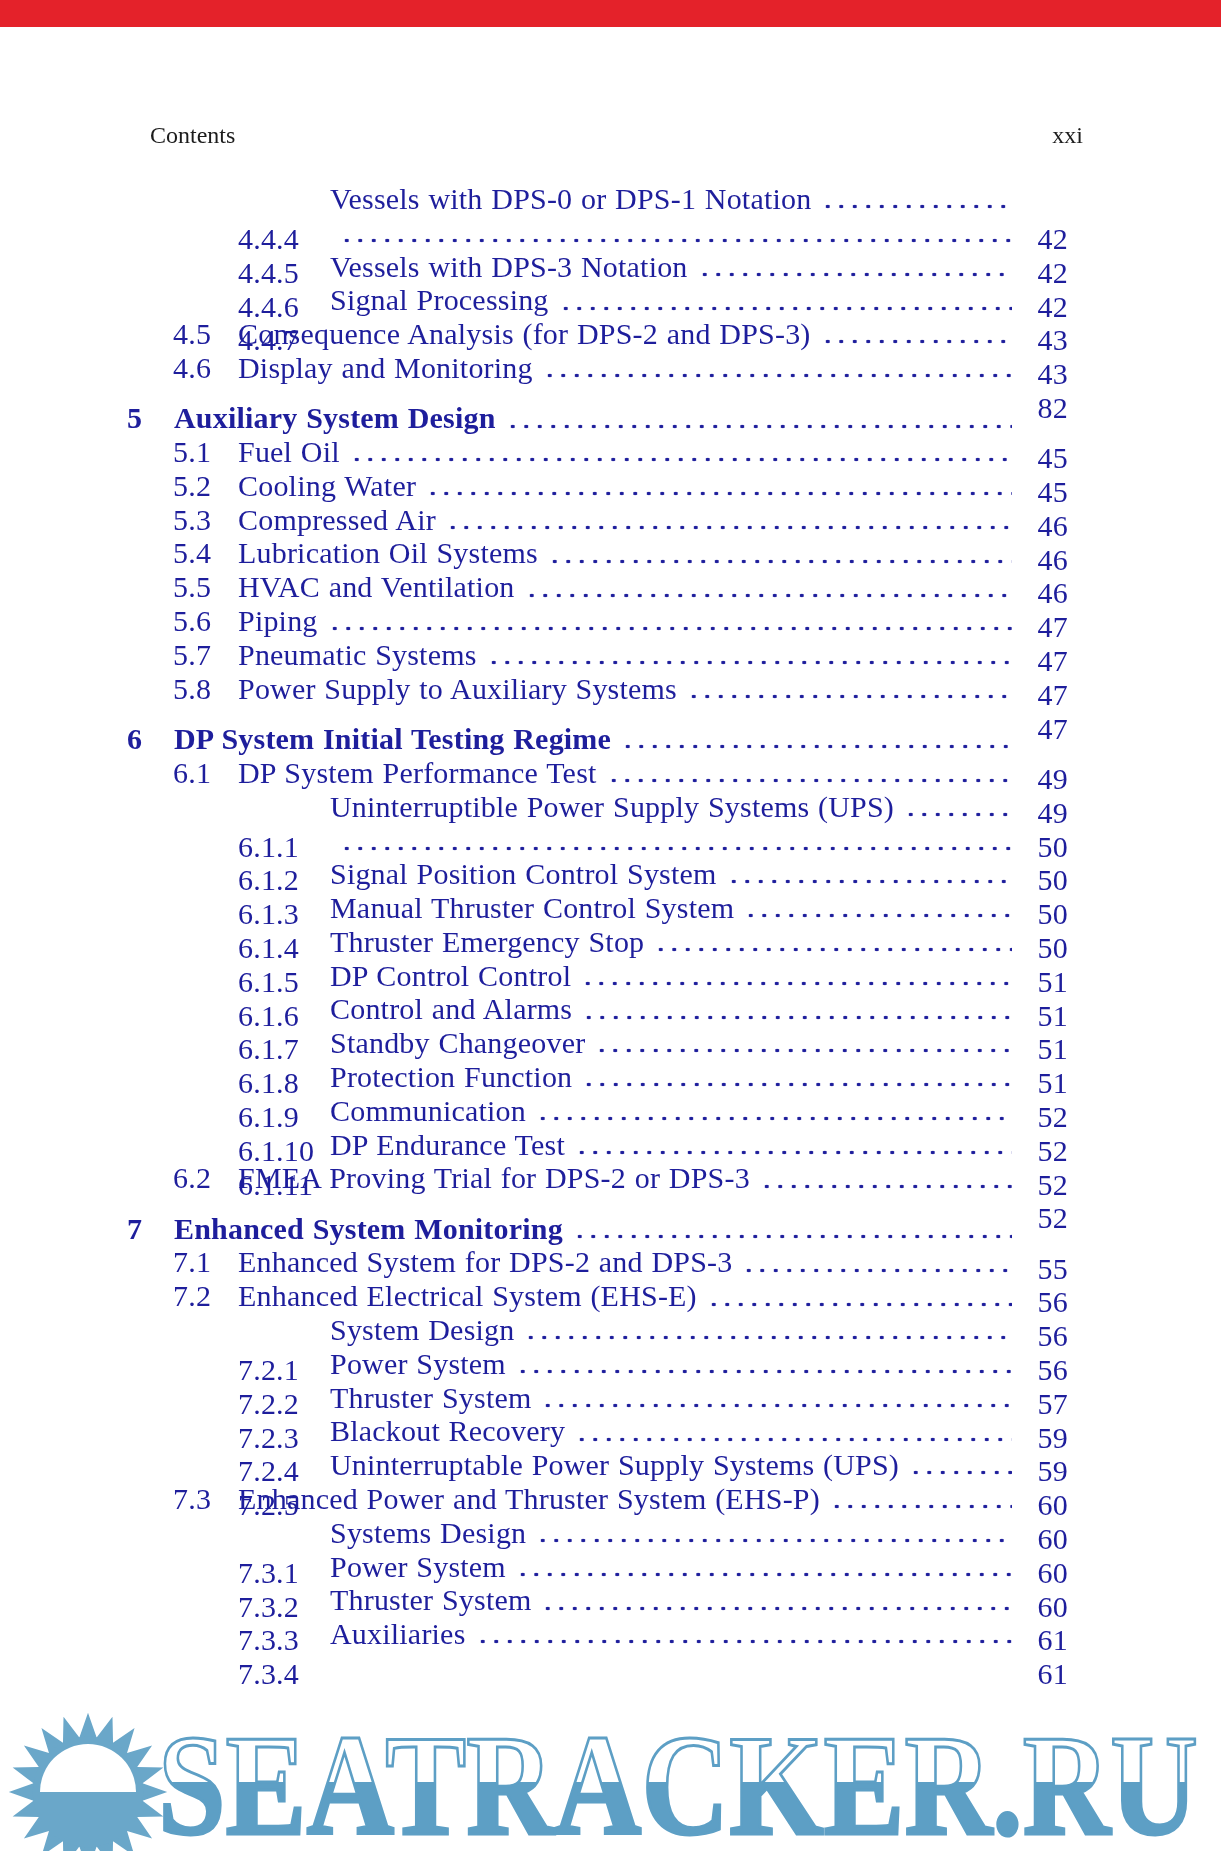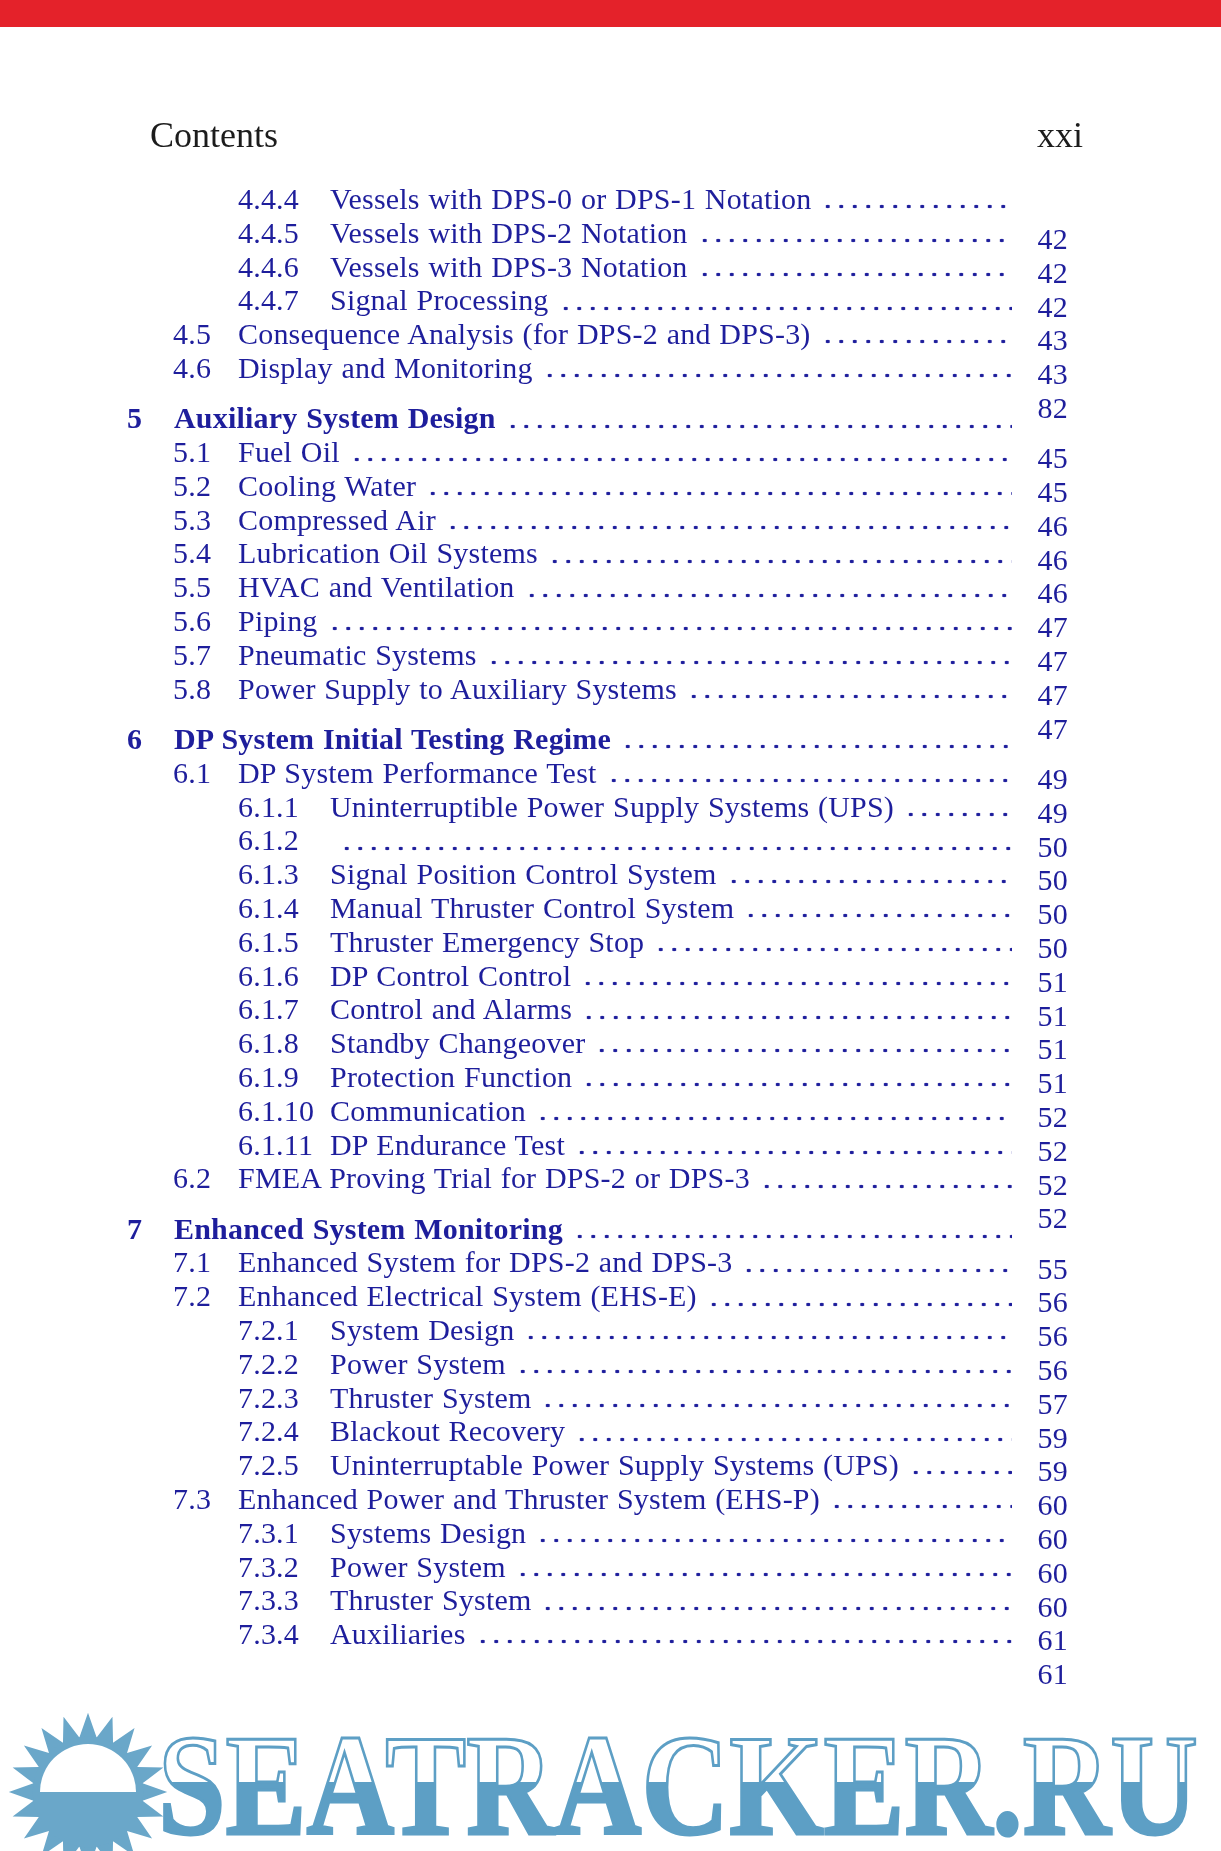--- a/index.html
+++ b/index.html
@@ -10,40 +10,40 @@
     overflow:hidden;
     font-family:"Liberation Serif", serif;
   }
   #top-bar{
     position:absolute;left:0;top:0;width:1221px;height:27px;
     background:var(--accent-red,#e4222a);
   }
   #page-header{
     position:absolute;top:121px;left:150px;right:138px;
     display:flex;justify-content:space-between;align-items:center;
-    font-size:36px;line-height:28px;color:var(--header-text,#1c1c1c);
+    font-size:24px;line-height:28px;color:var(--header-text,#1c1c1c);
   }
   #toc{
     position:absolute;top:182px;left:127px;width:941px;
     color:var(--toc-blue,#1e1e9c);
     font-size:30px;letter-spacing:0.2px;word-spacing:1px;
   }
   .toc-row{
     display:flex;align-items:stretch;
     height:33.8px;line-height:33.8px;
     white-space:nowrap;
   }
   .toc-row.level-1{margin-top:16.5px;}
   .toc-row.level-1 .num, .toc-row.bold .title{font-weight:bold;}
   .toc-row .num{flex:0 0 auto;display:inline-block;}
   .toc-row.level-1 .num{width:47px;}
   .toc-row.level-2{padding-left:46px;justify-content:space-between;}
   .toc-row.level-2 .num{width:65px;}
   .toc-row.level-3{padding-left:111px;}
-  .toc-row.level-3 .num{width:92px;}
+  .toc-row.level-3 .num{width:92px;margin-top:40px;}
   .toc-row .title{flex:0 0 auto;}
   .toc-row .leader{
     flex:1 1 auto;min-width:10px;margin:0 12px 0 10px;
     background-image:radial-gradient(circle, currentColor 1.7px, transparent 2.1px);
     background-size:13.5px 5px;
     background-repeat:repeat-x;
     background-position:left bottom 6.5px;
   }
   .toc-row .pg{flex:0 0 44px;text-align:right;margin-top:40px;}
   #watermark{
@@ -71,21 +71,20 @@
 
   <div id="toc">
       <div class="toc-row level-3">
         <span class="num">4.4.4</span>
         <span class="title">Vessels with DPS-0 or DPS-1 Notation</span>
         <span class="leader"></span>
         <span class="pg">42</span>
       </div>
       <div class="toc-row level-3">
         <span class="num">4.4.5</span>
-        <span class="title">Vessels with DPS-2 Notation</span>
         <span class="leader"></span>
         <span class="pg">42</span>
       </div>
       <div class="toc-row level-3">
         <span class="num">4.4.6</span>
         <span class="title">Vessels with DPS-3 Notation</span>
         <span class="leader"></span>
         <span class="pg">42</span>
       </div>
       <div class="toc-row level-3">

